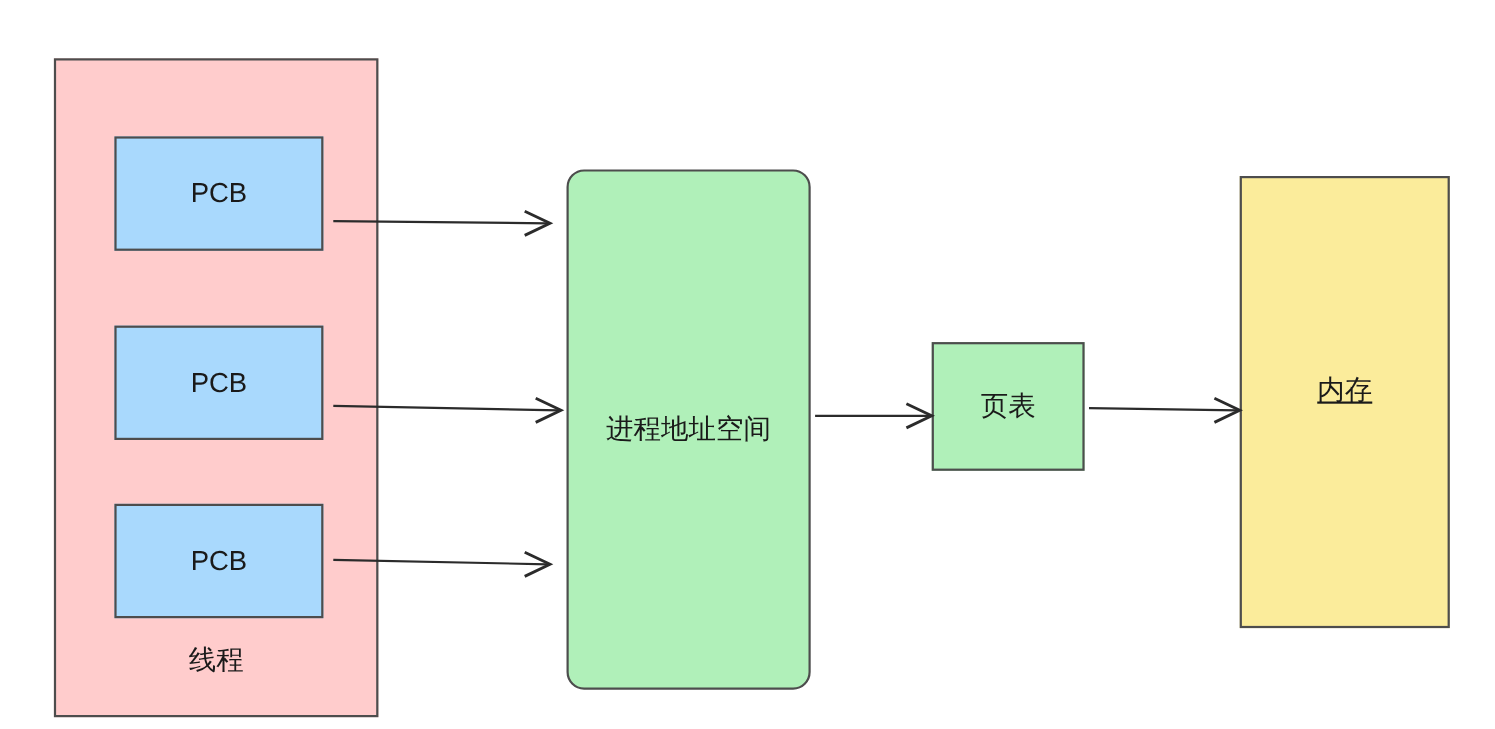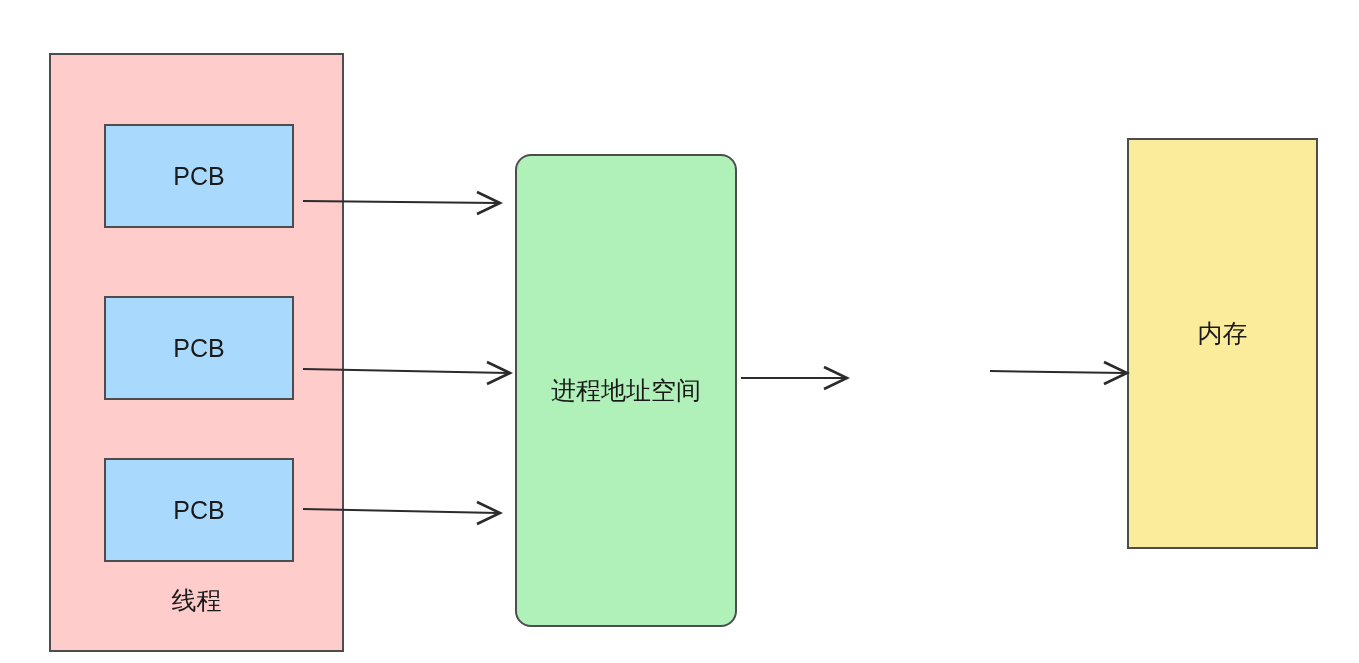--- a/index.html
+++ b/index.html
@@ -75,27 +75,28 @@
     top: 311px;
     width: 139px;
     height: 117px;
     background: #b0f0b9;
     font-size: 25px;
   }
 
   
   #memory {
     left: 1127px;
-    top: 138px;
+    top: 160px;
     width: 191px;
     height: 411px;
     background: #fbec9b;
     align-items: flex-start;
     justify-content: center;
     font-size: 25px;
+    text-decoration: underline;
   }
   #memory > .node-label {
     margin-top: 181px;
   }
 
   
   #arrow-layer {
     position: absolute;
     left: 0;
     top: 0;
@@ -134,20 +135,23 @@
   </div>
 
   <div class="node pcb-box pcb-3">
     <span class="node-label">PCB</span>
   </div>
 
   <div class="node" id="process-address-space">
     <span class="node-label">进程地址空间</span>
   </div>
 
+  <div class="node" id="page-table">
+    <span class="node-label">页表</span>
+  </div>
 
   <div class="node" id="memory">
     <span class="node-label">内存</span>
   </div>
 
   <svg id="arrow-layer" viewBox="0 0 1359 663">
 
     <g>
       <line class="edge-line" x1="303" y1="201" x2="498" y2="203"></line>
       <polyline class="edge-head" points="477,192 500,203 477,214"></polyline>

